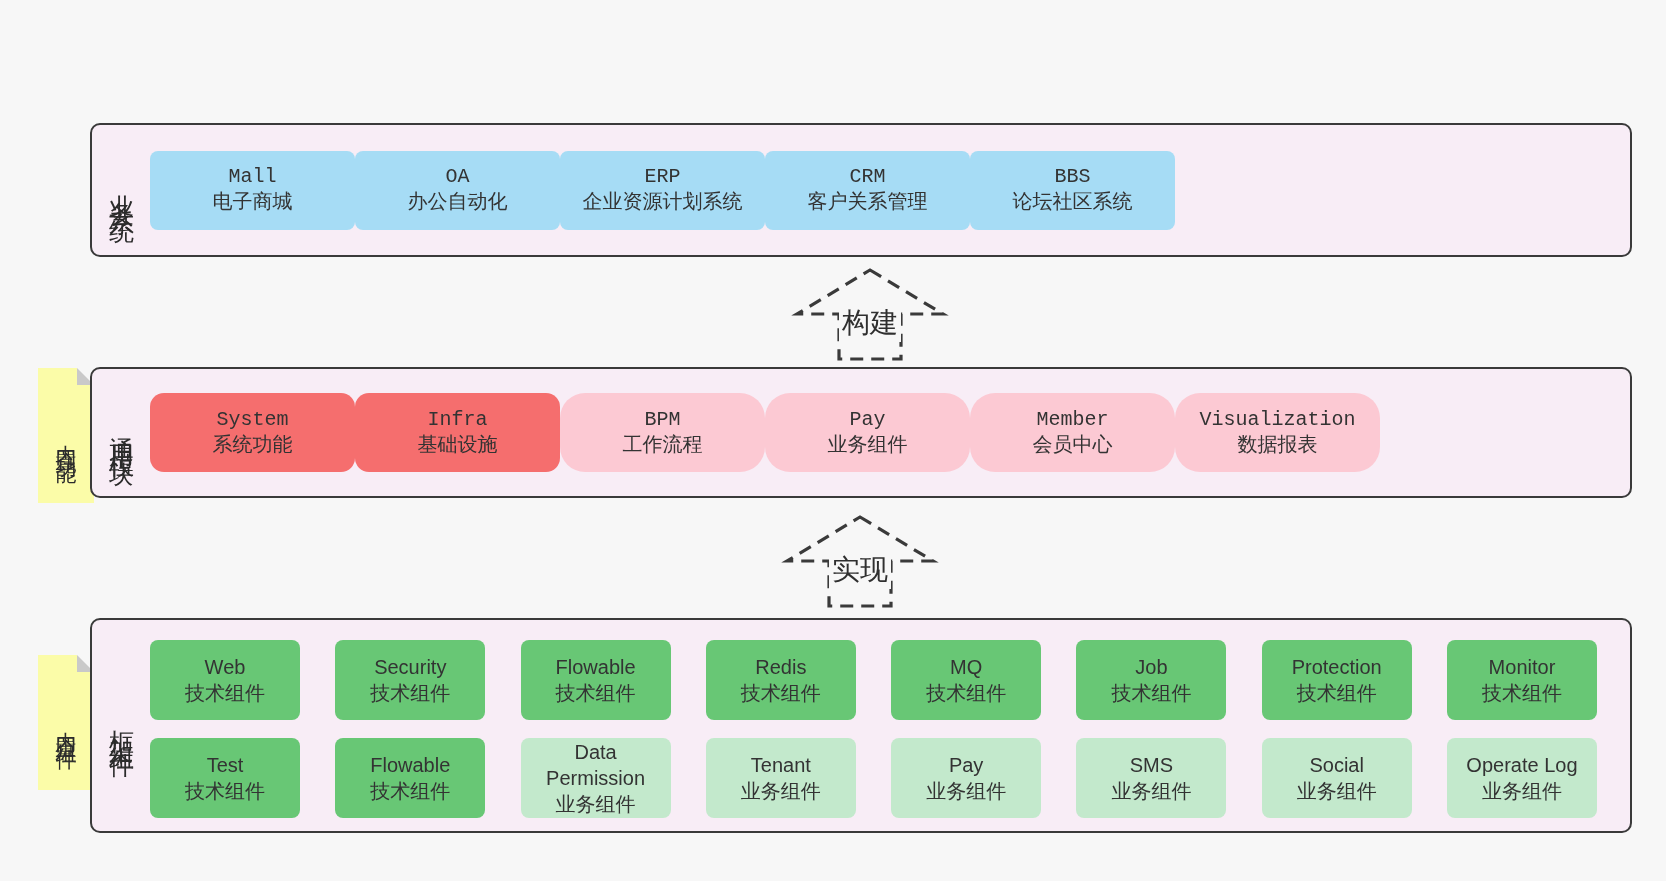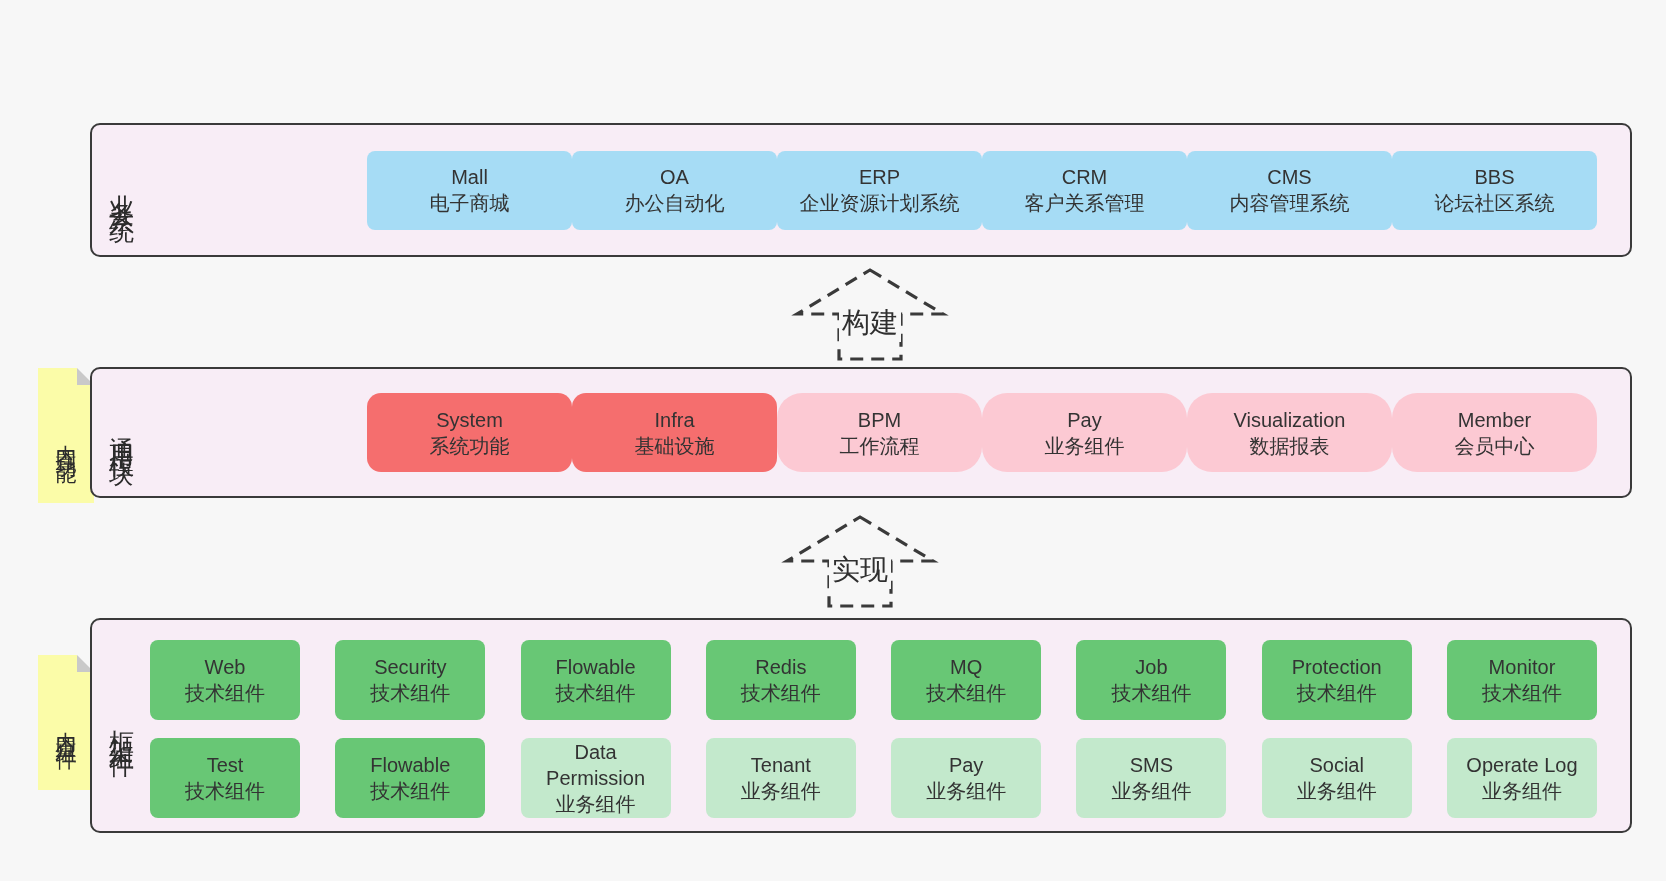--- a/index.html
+++ b/index.html
@@ -35,21 +35,21 @@
     text-orientation:upright;
     font-size:25px;
     letter-spacing:8px;
     color:#2b2b2b;
     white-space:nowrap;
   }
 
   
   .cols6 {
     position:absolute; left:58px; right:33px; top:0; bottom:0;
-    display:flex; justify-content:flex-end; align-items:center;
+    display:flex; justify-content:flex-start; align-items:center;font-family:Liberation Mono, monospace;
   }
   .cols6 .box { width:205px; height:79px; }
 
   .grid8 {
     position:absolute; left:58px; right:33px; top:20px; bottom:13px;
     display:grid;
     grid-template-columns:repeat(8,150px);
     justify-content:space-between;
     align-content:space-between;
   }
@@ -146,24 +146,20 @@
       </div>
       <div class="box blue">
         <div>ERP</div>
         <div>企业资源计划系统</div>
       </div>
       <div class="box blue">
         <div>CRM</div>
         <div>客户关系管理</div>
       </div>
       <div class="box blue">
-        <div>CMS</div>
-        <div>内容管理系统</div>
-      </div>
-      <div class="box blue">
         <div>BBS</div>
         <div>论坛社区系统</div>
       </div>
     </div>
   </section>
 
   <div class="arrow" id="arrow-build">
     <svg viewBox="0 0 160 97">
       <path d="M80 4 L153 48 L111 48 L111 93 L49 93 L49 48 L7 48 Z" fill="none" stroke="#3a3a3a" stroke-width="3.2" stroke-dasharray="13 8"></path>
     </svg>
@@ -183,26 +179,26 @@
       </div>
       <div class="box pink">
         <div>BPM</div>
         <div>工作流程</div>
       </div>
       <div class="box pink">
         <div>Pay</div>
         <div>业务组件</div>
       </div>
       <div class="box pink">
+        <div>Member</div>
+        <div>会员中心</div>
+      </div>
+      <div class="box pink">
         <div>Visualization</div>
         <div>数据报表</div>
-      </div>
-      <div class="box pink">
-        <div>Member</div>
-        <div>会员中心</div>
       </div>
     </div>
   </section>
 
   <div class="arrow" id="arrow-implement">
     <svg viewBox="0 0 160 97">
       <path d="M80 4 L153 48 L111 48 L111 93 L49 93 L49 48 L7 48 Z" fill="none" stroke="#3a3a3a" stroke-width="3.2" stroke-dasharray="13 8"></path>
     </svg>
     <span class="arrow-label">实现</span>
   </div>

